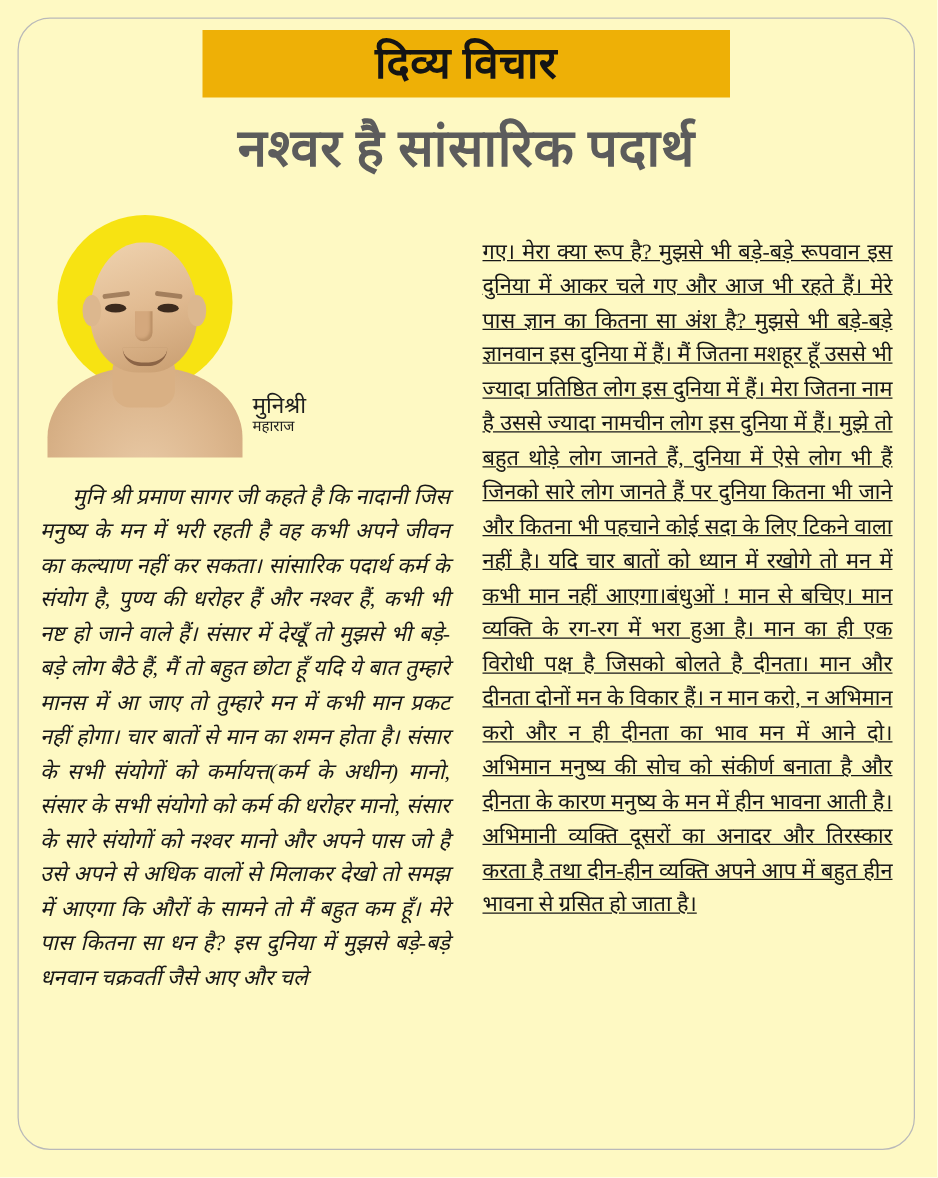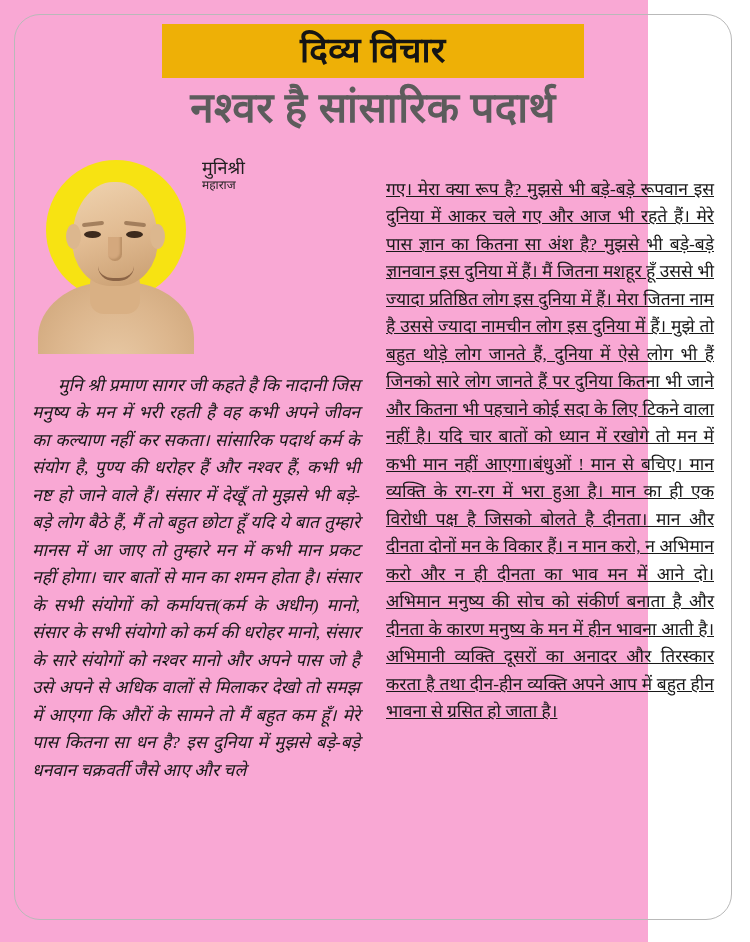--- a/index.html
+++ b/index.html
@@ -11,23 +11,23 @@
   body {
     width: 750px;
     height: 942px;
     font-family: "Liberation Serif", "DejaVu Serif", serif;
     color: #1b1b1b;
     overflow: hidden;
   }
 
   .page {
     position: relative;
-    width: 648px;
+    width: 750px;
     height: 942px;
-    background: #f9a8d4;
+    background: #fef9c3;
   }
 
   
   .frame {
     position: absolute;
     left: 14px;
     top: 14px;
     width: 718px;
     height: 906px;
     border: 1.5px solid #b9b9b9;
@@ -70,39 +70,40 @@
     transform: translateY(-1px);
   }
 
   
   .headline {
     text-align: center;
     font-family: "Liberation Serif", "DejaVu Serif", serif;
     font-weight: bold;
     font-size: 42px;
     color: #5c5c5c;
-    margin-top: 8px;
+    margin-top: 20px;
     line-height: 1.05;
     letter-spacing: 0.5px;
   }
 
   
   .columns {
     display: flex;
     margin-top: 16px;
     gap: 26px;
   }
   .col {
     width: 329px;
     box-sizing: border-box;
   }
 
   
   .byline-block {
     display: flex;
+    align-items: flex-end;
     height: 196px;
     margin-bottom: 2px;
   }
 
   .portrait {
     position: relative;
     width: 168px;
     height: 196px;
     flex: 0 0 168px;
   }

